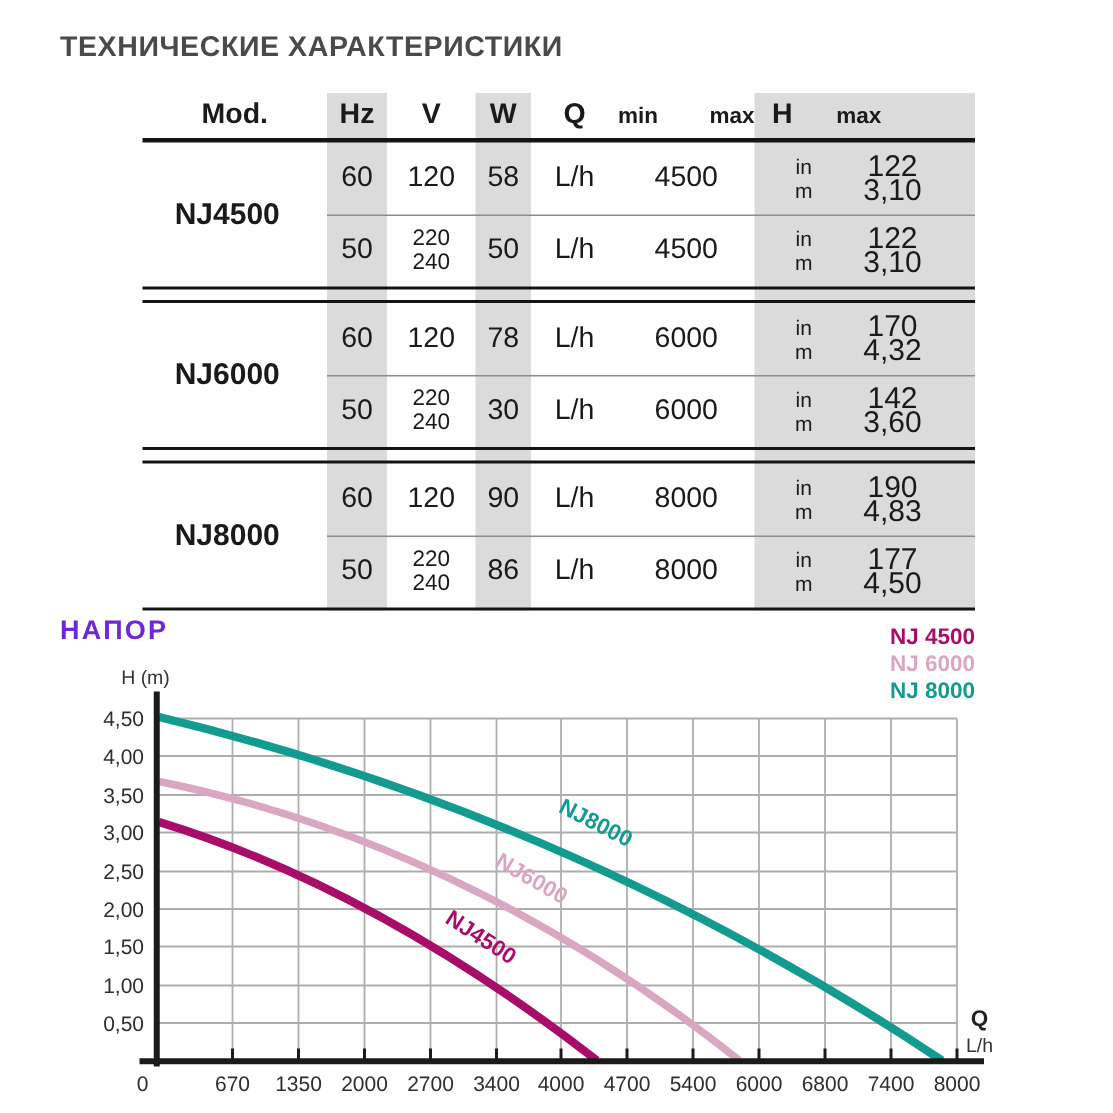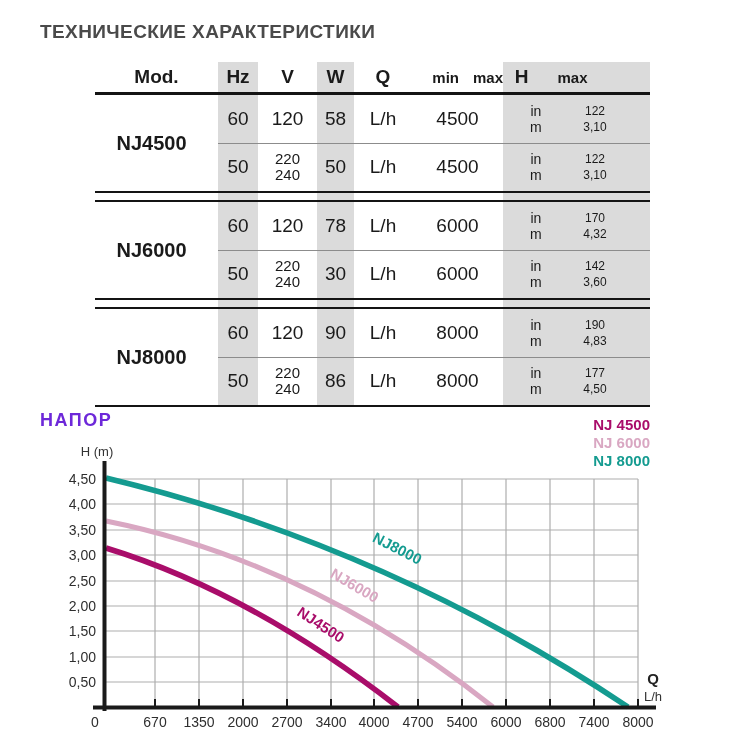--- a/index.html
+++ b/index.html
@@ -15,34 +15,34 @@
   .stripe { position:absolute; top:0; bottom:0; background:#dbdbdb; z-index:0; }
   .stripe-hz  { left:123px; width:40px; }
   .stripe-w   { left:222px; width:37px; }
   .stripe-hmx { left:408px; width:147px; }
 
   .t-head, .t-group { position:relative; z-index:1; display:grid;
       grid-template-columns:123px 40px 59px 37px 58px 91px 37px 110px; }
   .t-head { height:33px; border-bottom:3px solid #141414; align-items:center; }
   .t-head .hc { text-align:center; font-weight:bold; font-size:19px; }
   .t-head .hc-small { font-size:15px; }
-  .minmax-head { display:flex; justify-content:flex-end; gap:14px; }
+  .minmax-head { display:flex; justify-content:space-between; gap:14px; }
   .hmax-head { padding-right:45px; }
 
   .t-group { grid-template-rows:48px 48px; border-bottom:2.5px solid #141414; }
   .t-group + .t-gap + .t-group { border-top:2.5px solid #141414; }
   .t-gap { height:7px; position:relative; z-index:1; }
 
   .cell { display:flex; align-items:center; justify-content:center; text-align:center;
           font-size:19px; }
   .model-cell { grid-row:1 / 3; font-weight:bold; font-size:20px; padding-right:10px; }
   .v-two  { font-size:15px; line-height:16px; white-space:pre-line; }
   .hu-cell { justify-content:flex-start; padding-left:27px; font-size:14px;
              line-height:16px; white-space:pre-line; }
-  .hv-cell { font-size:12px; line-height:16px; white-space:pre-line; }
+  .hv-cell { font-size:20px; line-height:16px; white-space:pre-line; }
   .row-divider { position:absolute; left:123px; right:0; top:48px; height:1px;
                  background:#8c8c8c; z-index:2; }
 
   
   .chart-title { position:absolute; left:40px; top:410px; font-size:18px; font-weight:bold;
                  color:#6d28d9; letter-spacing:1.5px; }
   .legend { position:absolute; left:540px; top:416px; width:110px; text-align:right;
             font-size:15px; font-weight:bold; line-height:18px; }
   .c-nj4500 { color:#a90d6a; } .c-nj6000 { color:#d9a7c2; } .c-nj8000 { color:#149b90; }
   .f-nj4500 { fill:#a90d6a; }  .f-nj6000 { fill:#d9a7c2; }  .f-nj8000 { fill:#149b90; }

